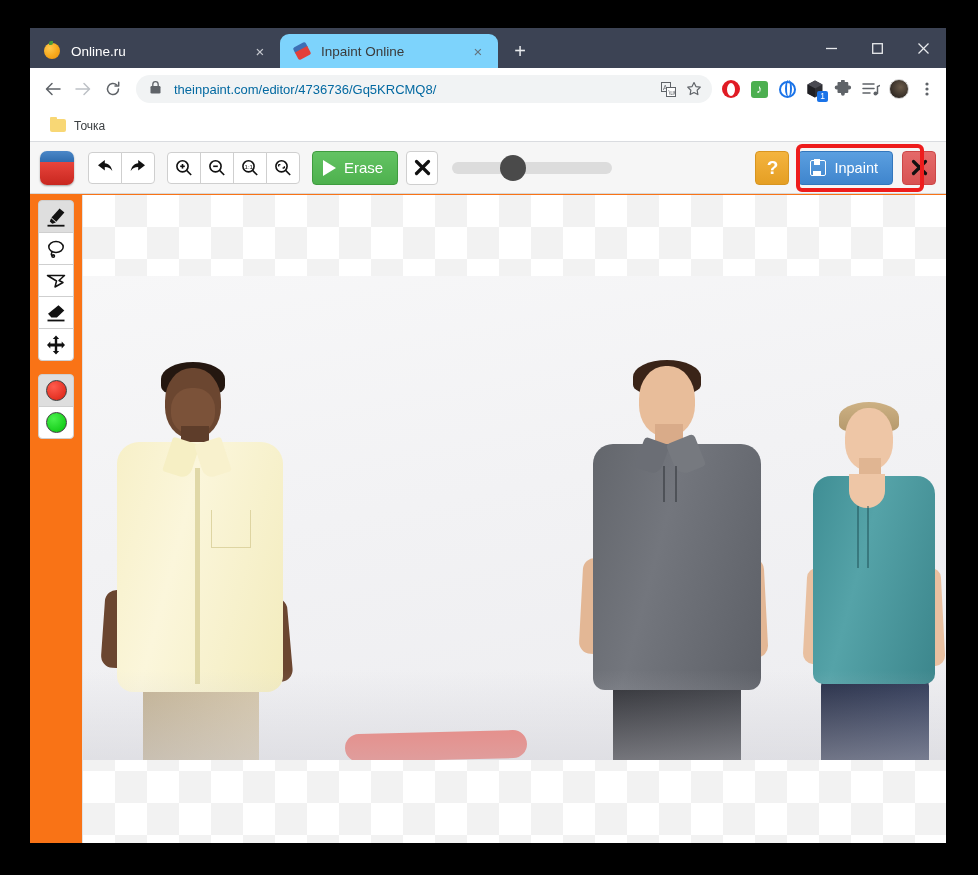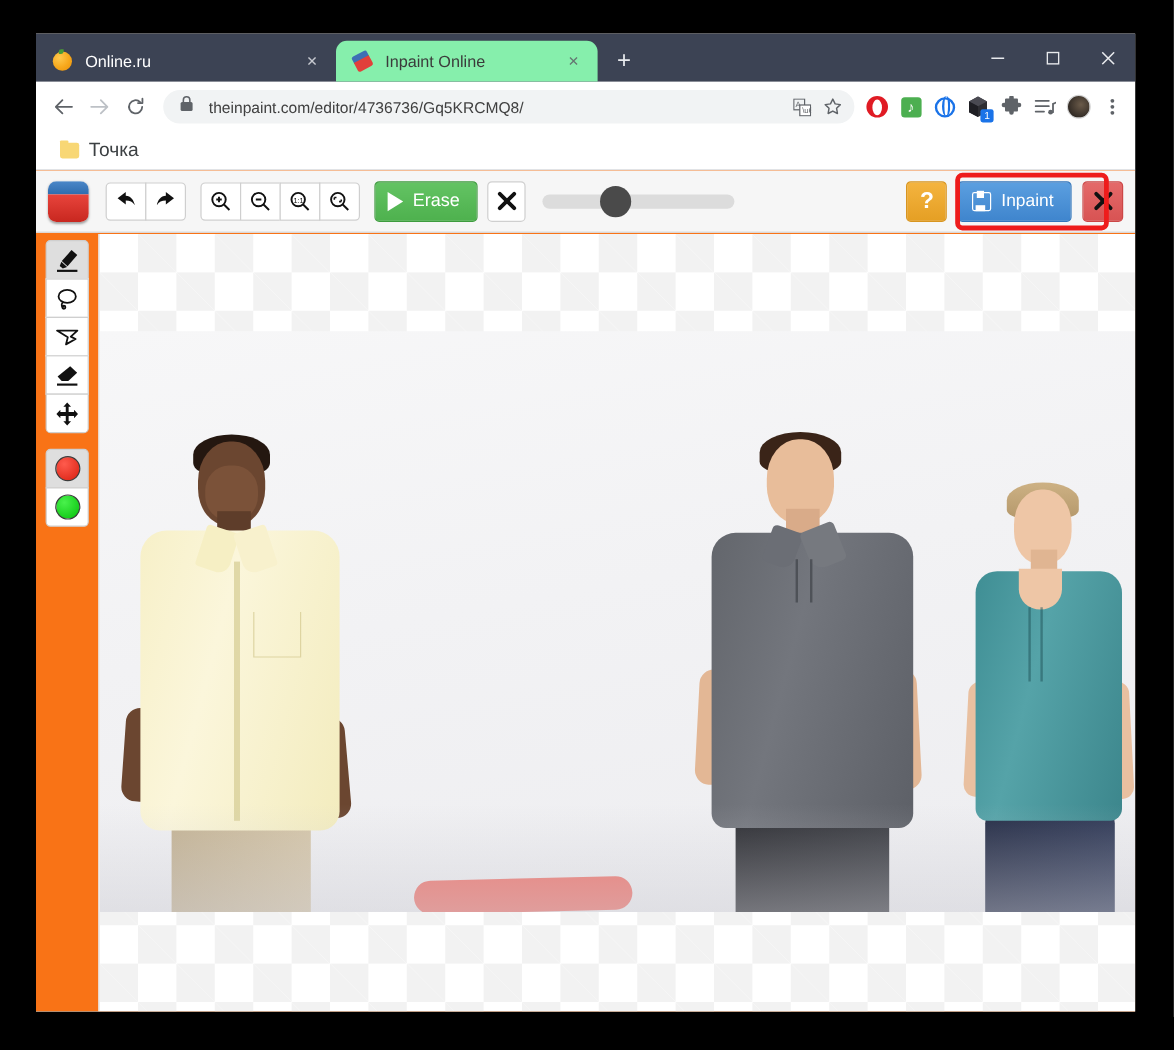--- a/index.html
+++ b/index.html
@@ -38,21 +38,21 @@
     padding: 0 10px 0 14px;
     position: relative;
     cursor: default;
   }
   .tab-inactive {
     width: 250px;
     color: #ffffff;
   }
   .tab-active {
     width: 218px;
-    background: #86efac;
+    background: #7dd3fc;
     border-radius: 9px 9px 0 0;
     color: #3b3b3b;
     margin-top: 44px;
   }
   .tab-favicon {
     width: 16px; height: 16px;
     flex: 0 0 16px;
     margin-right: 11px;
     position: relative;
   }
@@ -143,21 +143,21 @@
     align-items: center;
     padding: 0 6px 0 14px;
     margin: 0 6px 0 4px;
     min-width: 0;
     cursor: text;
   }
   .lock-icon { flex: 0 0 14px; margin-right: 10px; color: #5f6368; }
   .url-text {
     flex: 1 1 auto;
     font-size: 13px;
-    color: #404040;
+    color: #0369a1;
     white-space: nowrap;
     overflow: hidden;
     text-overflow: ellipsis;
   }
   .omni-icon {
     width: 24px; height: 24px;
     flex: 0 0 24px;
     display: flex; align-items: center; justify-content: center;
     color: #5f6368;
     cursor: pointer;
@@ -232,21 +232,21 @@
     background: #f8d775;
     border-radius: 1px 2px 2px 2px;
     position: relative;
     margin-right: 8px;
     flex: 0 0 16px;
   }
   .folder-icon::before {
     content:""; position:absolute; left:0; top:-2.5px;
     width: 7px; height: 3px; background: #f8d775; border-radius: 1px 1px 0 0;
   }
-  .bookmark-label { font-size: 16px; color: #3c4043; }
+  .bookmark-label { font-size: 12px; color: #3c4043; }
 
   
   .page {
     flex: 1 1 auto;
     position: relative;
     background: #f97316;
     overflow: hidden;
   }
 
   .app-toolbar {

